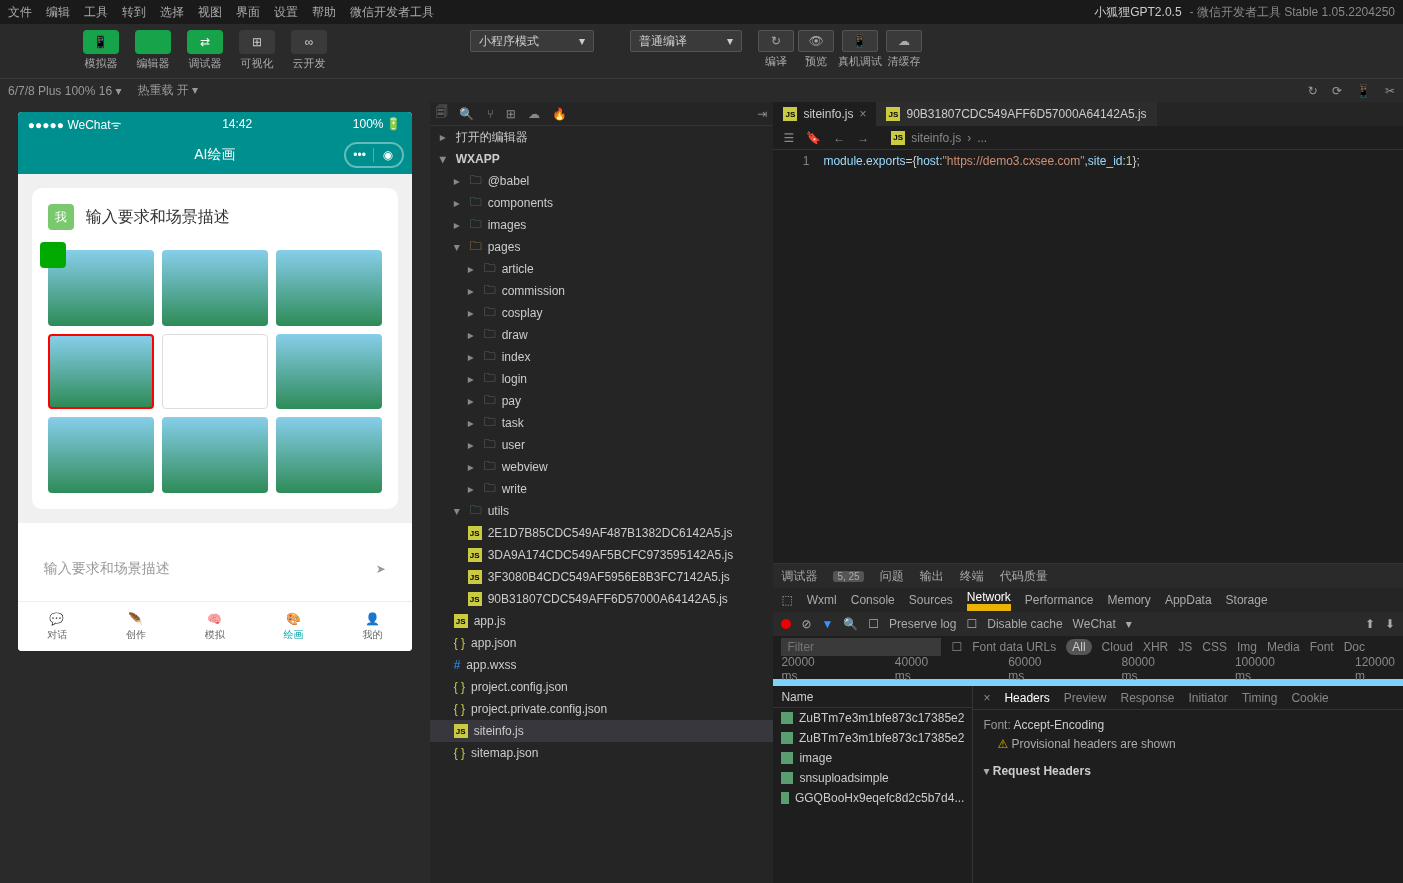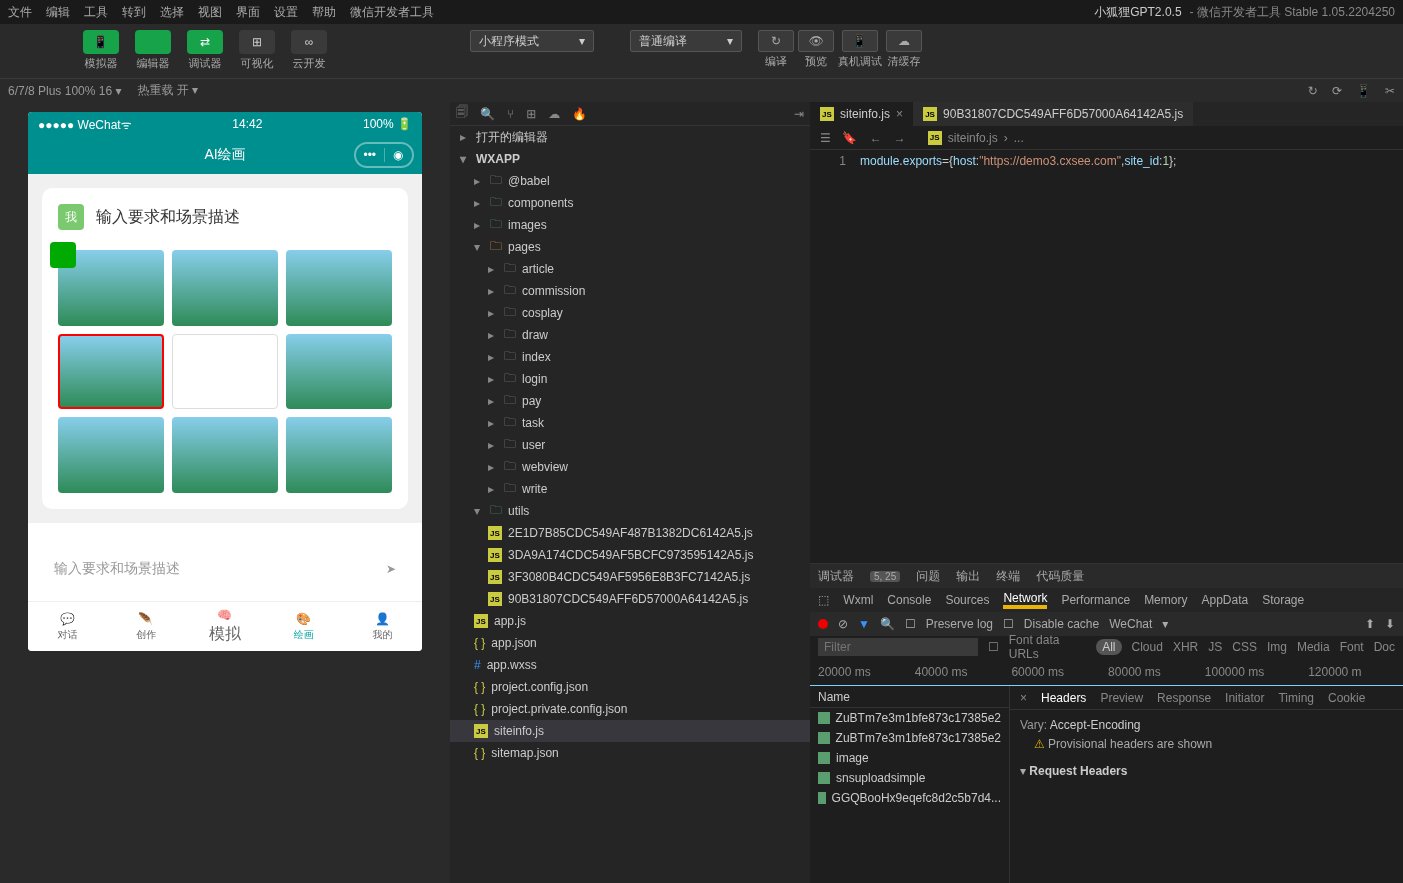--- a/index.html
+++ b/index.html
@@ -61,26 +61,26 @@
 .code-line{display:flex;}
 .gutter{width:50px;text-align:right;padding-right:14px;color:#858585;}
 .code-text{color:#ccc;}
 .prop{color:#9cdcfe;}
 .str{color:#ce9178;}
 .num{color:#b5cea8;}
 .debugger{height:320px;display:flex;flex-direction:column;background:#1e1e1e;border-top:1px solid #333;}
 .dbg-tabs{height:24px;background:#2a2a2a;display:flex;align-items:center;padding:0 8px;gap:16px;color:#aaa;}
 .dbg-badge{background:#555;padding:0 4px;border-radius:3px;font-size:10px;}
 .dbg-tabs2{height:24px;background:#252526;display:flex;align-items:center;padding:0 8px;gap:14px;color:#aaa;}
-.dbg-tabs2 .active{color:#fff;border-bottom:4px solid #eab308;}
+.dbg-tabs2 .active{color:#fff;border-bottom:7px solid #eab308;}
 .dbg-toolbar{height:24px;background:#2a2a2a;display:flex;align-items:center;padding:0 8px;gap:10px;color:#aaa;}
 .rec{width:10px;height:10px;background:#e00;border-radius:50%;}
 .dbg-filter{height:22px;display:flex;align-items:center;padding:0 8px;gap:10px;color:#888;}
 .pill{background:#555;padding:1px 6px;border-radius:8px;color:#ccc;}
-.timeline{height:28px;background:#1e1e1e;border-bottom:1px solid #7dd3fc;display:flex;align-items:center;padding:0 8px;gap:44px;color:#888;font-size:10px;}
+.timeline{height:28px;background:#1e1e1e;border-bottom:7px solid #7dd3fc;display:flex;align-items:center;padding:0 8px;gap:80px;color:#888;font-size:10px;}
 .dbg-content{flex:1;display:flex;}
 .reqlist{width:200px;border-right:1px solid #333;}
 .reqlist-head{height:22px;border-bottom:1px solid #333;display:flex;align-items:center;padding:0 8px;color:#ccc;}
 .reqitem{height:20px;display:flex;align-items:center;padding:0 8px;gap:6px;color:#ccc;}
 .reqicon{width:12px;height:12px;background:#5a9e6f;}
 .reqdetail{flex:1;display:flex;flex-direction:column;}
 .detail-tabs{height:24px;display:flex;align-items:center;gap:14px;padding:0 10px;color:#888;border-bottom:1px solid #333;}
 .detail-tabs .active{color:#fff;}
 .detail-body{padding:6px 10px;color:#aaa;line-height:1.6;}
 .detail-key{color:#999;}
@@ -220,21 +220,21 @@
           <div class="ptab ">
             <span>💬</span>
             <span style="font-size:10px">对话</span>
           </div>
           <div class="ptab ">
             <span>🪶</span>
             <span style="font-size:10px">创作</span>
           </div>
           <div class="ptab ">
             <span>🧠</span>
-            <span style="font-size:16px">模拟</span>
+            <span style="font-size:10px">模拟</span>
           </div>
           <div class="ptab active">
             <span>🎨</span>
             <span style="font-size:10px">绘画</span>
           </div>
           <div class="ptab ">
             <span>👤</span>
             <span style="font-size:10px">我的</span>
           </div>
         </div>
@@ -504,21 +504,21 @@
           <div class="detail-tabs" id="detail-tabs">
               <span>×</span>
               <span class="active">Headers</span>
               <span class="">Preview</span>
               <span class="">Response</span>
               <span class="">Initiator</span>
               <span class="">Timing</span>
               <span class="">Cookie</span>
             </div>
           <div class="detail-body" id="detail-body">
-              <div><span class="detail-key">Vary:</span> <span class="detail-val">Accept-Encoding</span></div>
+              <div><span class="detail-key">Font:</span> <span class="detail-val">Accept-Encoding</span></div>
               <div style="padding-left:14px"><span class="warn">⚠ </span><span>Provisional headers are shown</span></div>
               <div style="margin-top:8px"><span>▾ </span><span class="section-head">Request Headers</span></div>
             </div>
         </div>
       </div>
     </div>
   </div>
 </div>
 
 </body></html>

